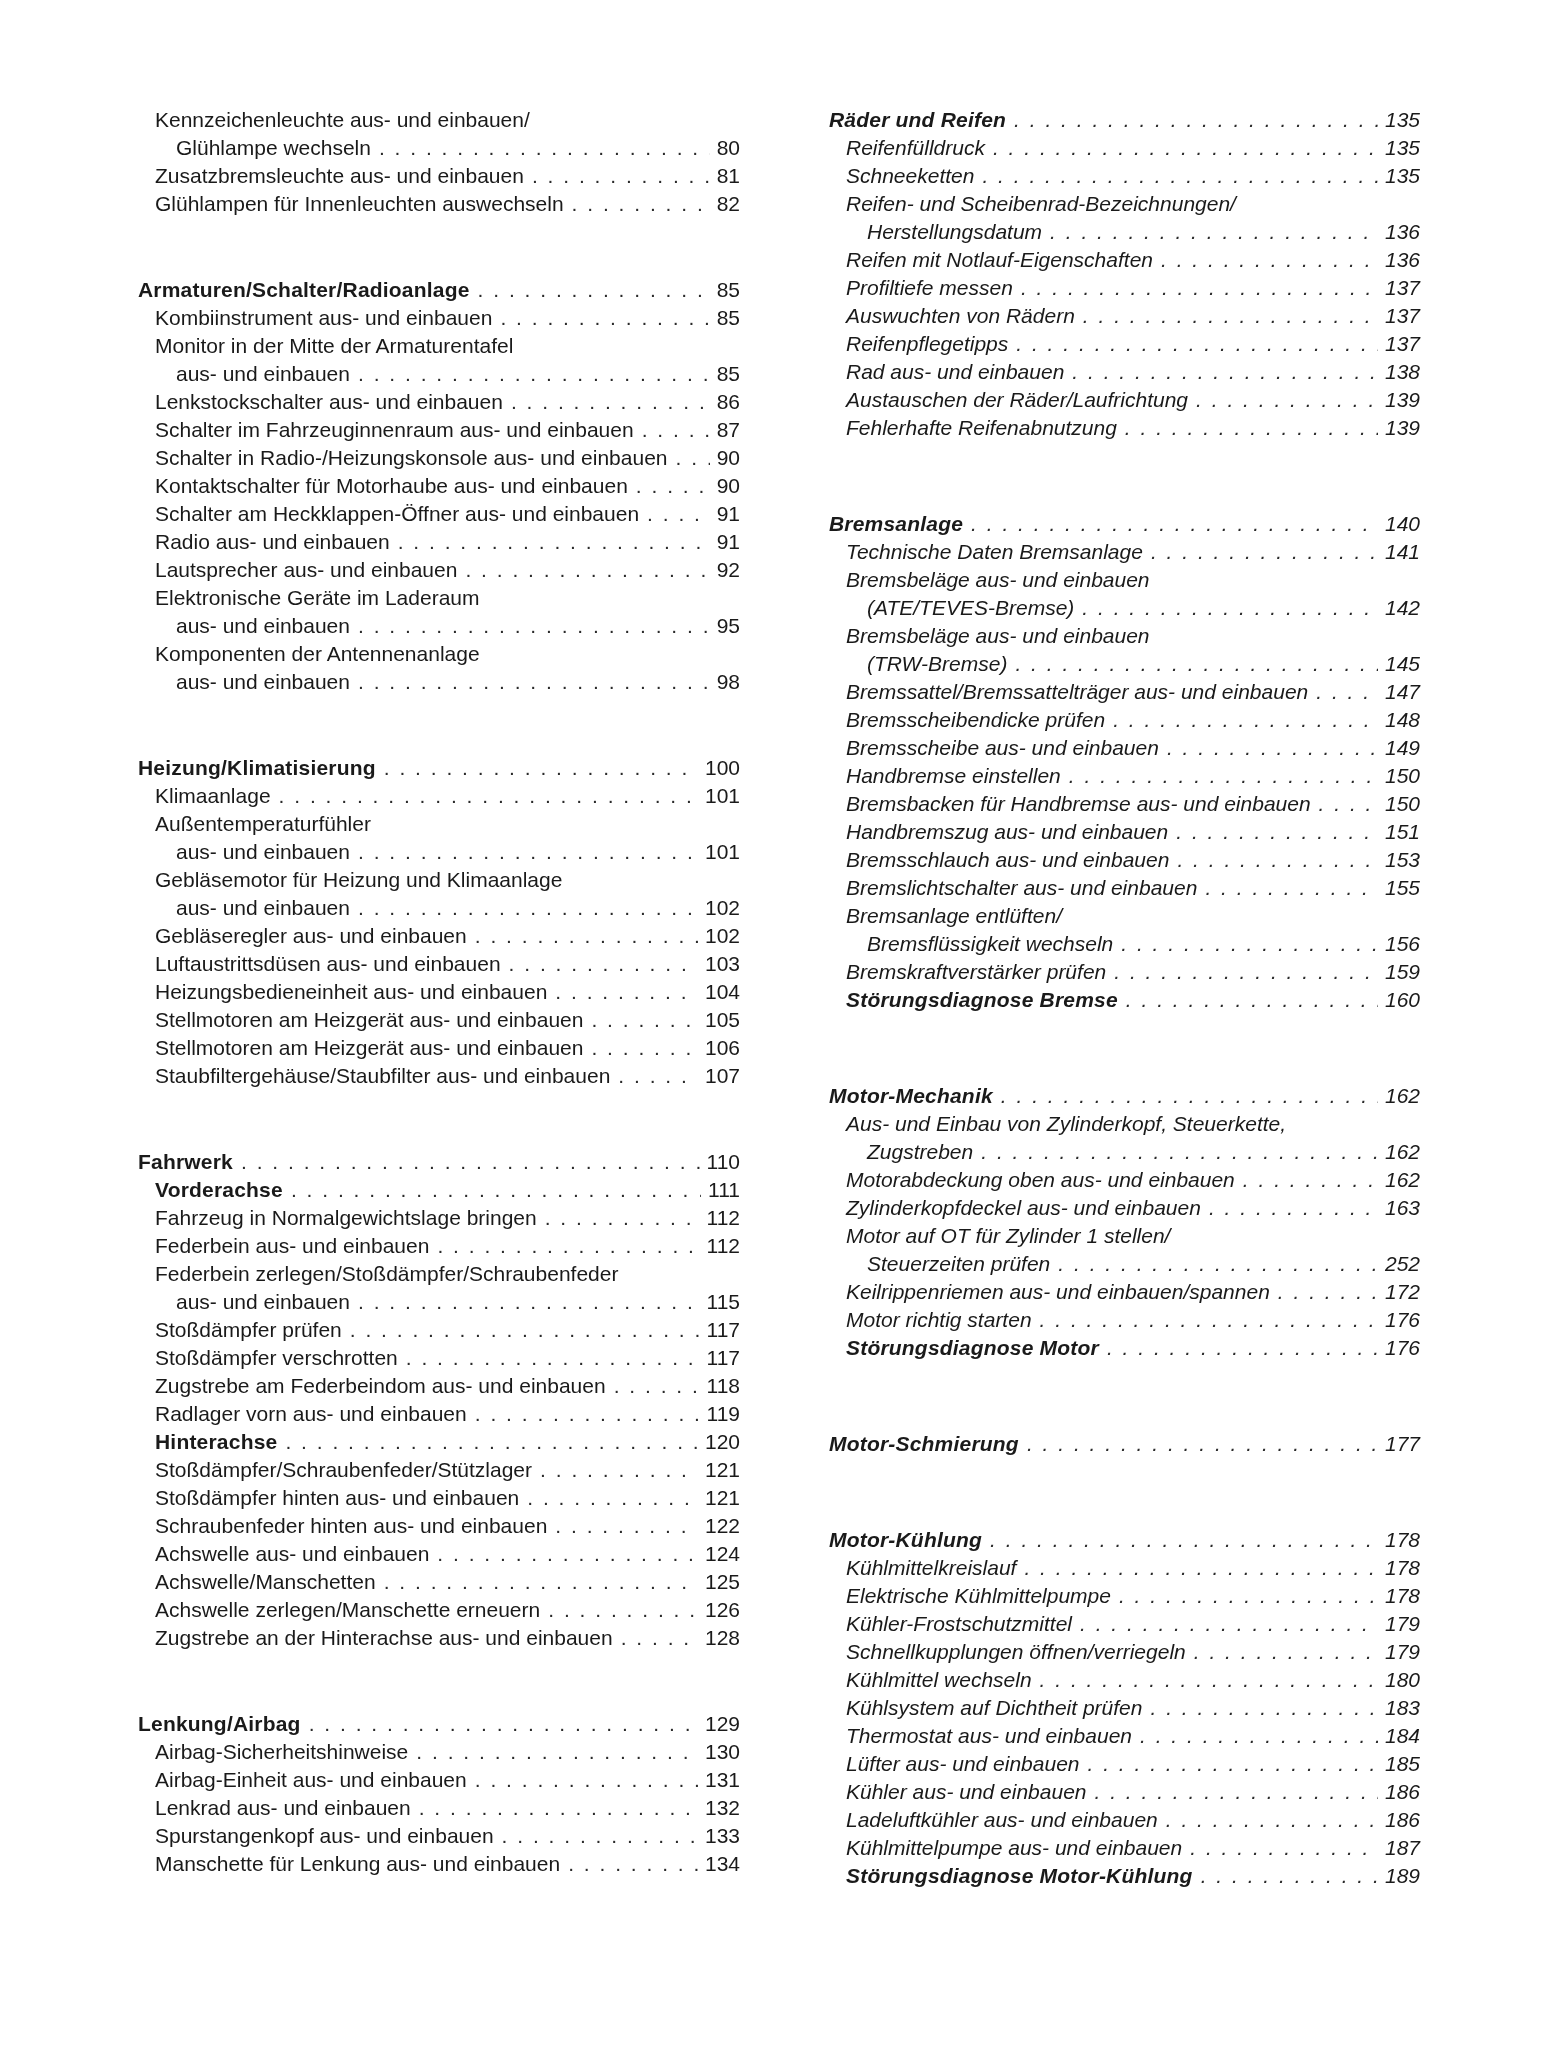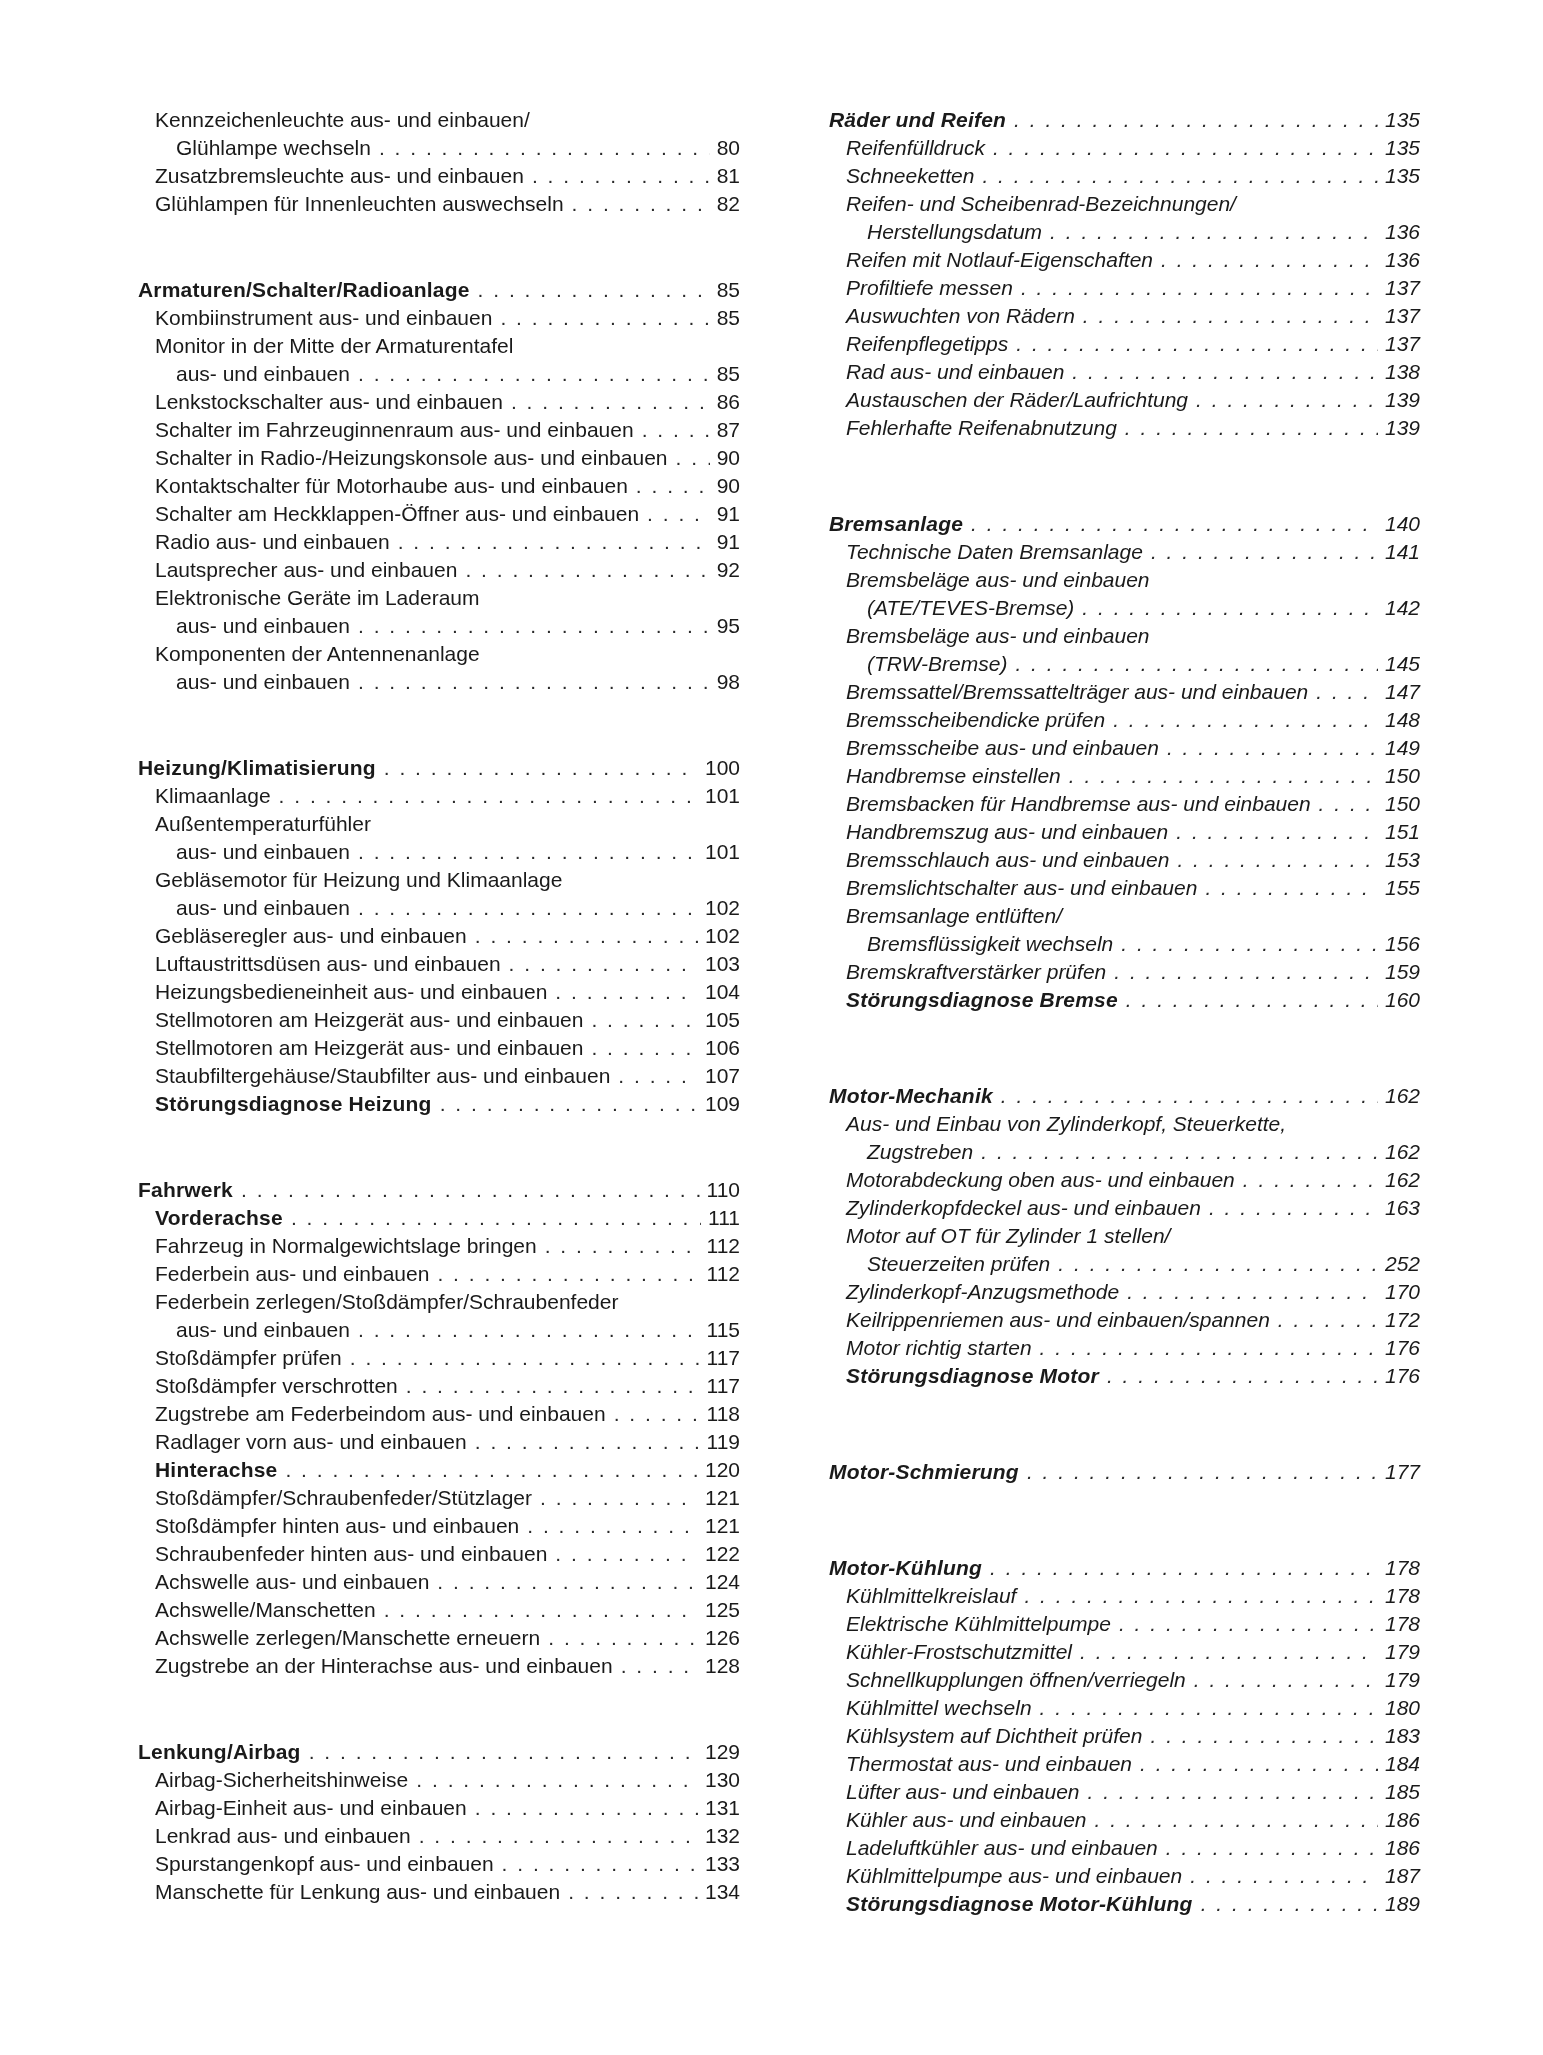--- a/index.html
+++ b/index.html
@@ -198,25 +198,20 @@
         <div class="row indent-1">
           <span class="entry-title">Stellmotoren am Heizgerät aus- und einbauen</span>
           <span class="leader"></span>
           <span class="page-num">106</span>
         </div>
         <div class="row indent-1">
           <span class="entry-title">Staubfiltergehäuse/Staubfilter aus- und einbauen</span>
           <span class="leader"></span>
           <span class="page-num">107</span>
         </div>
-        <div class="row indent-1 bold">
-          <span class="entry-title">Störungsdiagnose Heizung</span>
-          <span class="leader"></span>
-          <span class="page-num">109</span>
-        </div>
       </div>
       <div class="toc-section">
         <div class="row indent-0 bold">
           <span class="entry-title">Fahrwerk</span>
           <span class="leader"></span>
           <span class="page-num">110</span>
         </div>
         <div class="row indent-1 bold">
           <span class="entry-title">Vorderachse</span>
           <span class="leader"></span>
@@ -505,25 +500,20 @@
           <span class="leader"></span>
           <span class="page-num">163</span>
         </div>
         <div class="row indent-1">
           <span class="entry-title">Motor auf OT für Zylinder 1 stellen/</span>
         </div>
         <div class="row indent-2">
           <span class="entry-title">Steuerzeiten prüfen</span>
           <span class="leader"></span>
           <span class="page-num">252</span>
-        </div>
-        <div class="row indent-1">
-          <span class="entry-title">Zylinderkopf-Anzugsmethode</span>
-          <span class="leader"></span>
-          <span class="page-num">170</span>
         </div>
         <div class="row indent-1">
           <span class="entry-title">Keilrippenriemen aus- und einbauen/spannen</span>
           <span class="leader"></span>
           <span class="page-num">172</span>
         </div>
         <div class="row indent-1">
           <span class="entry-title">Motor richtig starten</span>
           <span class="leader"></span>
           <span class="page-num">176</span>

